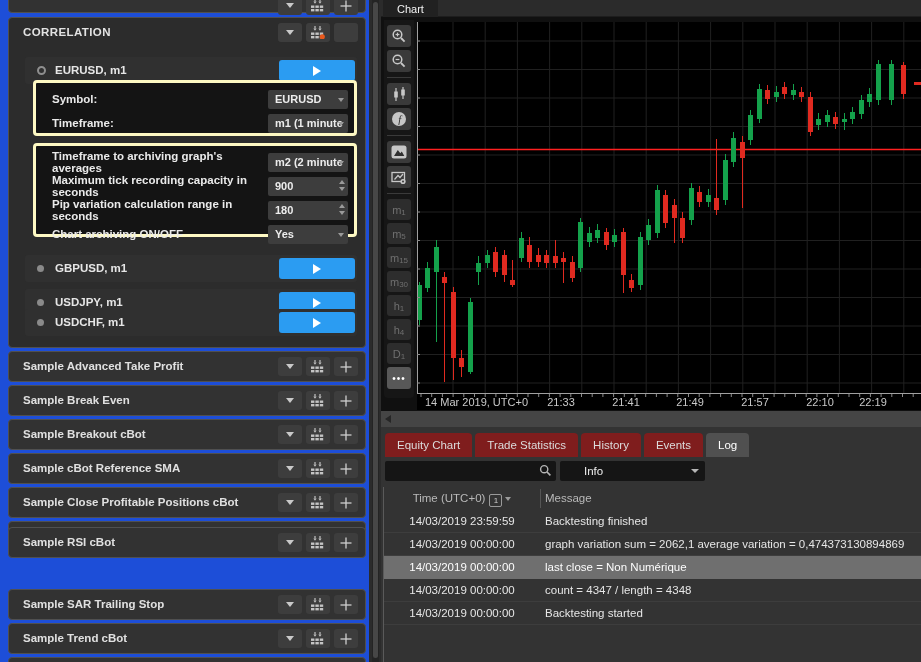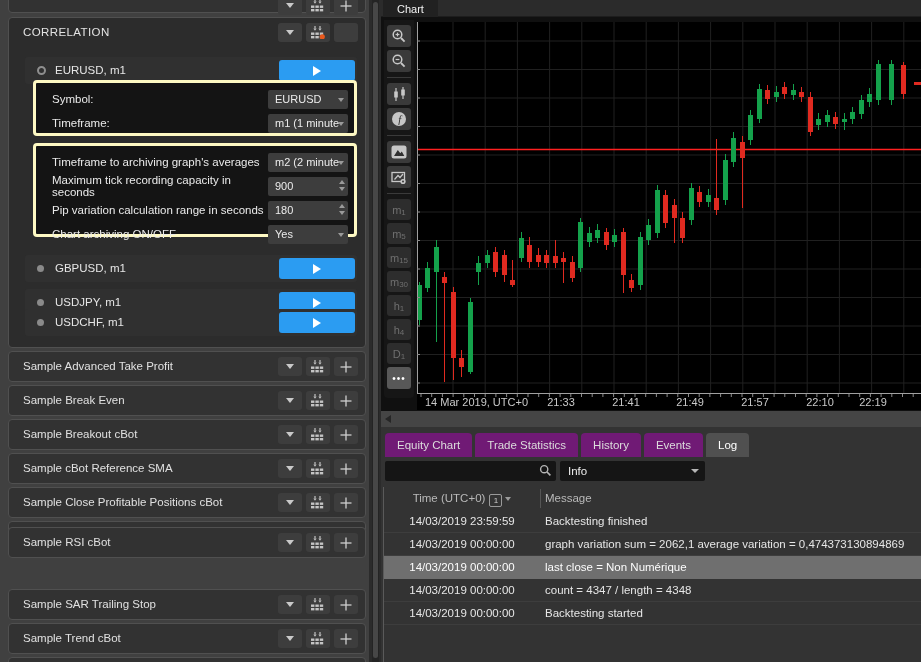--- a/index.html
+++ b/index.html
@@ -1,19 +1,19 @@
 <!DOCTYPE html>
 <html><head>
 <meta charset="utf-8">
 <style>
   html,body{margin:0;padding:0;background:#262626;font-family:"Liberation Sans",sans-serif;}
   .app{position:relative;width:921px;height:662px;overflow:hidden;background:#2b2b2b;font-size:12px;color:#e4e4e4;}
 
   
-  .left{position:absolute;left:0;top:0;width:369px;height:662px;background:#404040;}
+  .left{position:absolute;left:0;top:0;width:369px;height:662px;background:#1d4ed8;font-weight:bold;}
   .panel{position:absolute;left:8px;width:358px;background:#323232;border:1px solid #505050;border-radius:4px;box-sizing:border-box;}
   .panel-stub-top{top:-18px;height:31px;}
   .corr{top:17px;height:331px;background:#2c2c2c;}
   .corr-title{position:absolute;left:14px;top:8px;font-size:11.5px;letter-spacing:.4px;color:#e3e3e3;}
   .hbtns{position:absolute;right:7px;top:5px;display:flex;gap:4px;}
   .hbtn{width:24px;height:19px;background:#3d3d3d;border-radius:3px;display:flex;align-items:center;justify-content:center;position:relative;}
   .caret-down{width:0;height:0;border-left:4.5px solid transparent;border-right:4.5px solid transparent;border-top:5px solid #c9c9c9;}
   .inst-row{position:absolute;left:16px;right:8px;height:27px;background:#303030;border-radius:3px;margin-top:6px;}
   .radio{position:absolute;left:12px;top:10px;width:7px;height:7px;border-radius:50%;}
   .radio.ring{border:2px solid #8f8f8f;width:5px;height:5px;top:9px;}
@@ -48,25 +48,25 @@
   .tsep{width:24px;height:1px;background:#3a3a3a;margin:2px 0 5px;flex:none;}
   .tf-main{font-size:11px;}
   .tf-sub{font-size:8px;margin-top:5px;}
   .chart-svg{position:absolute;left:36px;top:5px;}
   .hscroll{position:absolute;left:381px;top:411px;width:540px;height:16px;background:#454545;}
   .hscroll .arrow{position:absolute;left:4px;top:4px;width:0;height:0;border-top:4px solid transparent;border-bottom:4px solid transparent;border-right:6px solid #262626;}
 
   
   .bottom{position:absolute;left:381px;top:427px;width:540px;height:235px;background:#333;}
   .btabs{position:absolute;left:4px;top:6px;height:24px;display:flex;gap:3px;}
-  .btab{padding:0 12px;height:24px;display:flex;align-items:center;background:#701a75;border-radius:4px 4px 0 0;font-size:11.5px;color:#dcdcdc;}
+  .btab{padding:0 12px;height:24px;display:flex;align-items:center;background:#7f1d1d;border-radius:4px 4px 0 0;font-size:11.5px;color:#dcdcdc;}
   .btab.sel{background:#505050;color:#fff;}
   .search-box{position:absolute;left:4px;top:34px;width:171px;height:20px;background:#151515;border-radius:2px;}
   .search-box svg{position:absolute;right:4px;top:3px;}
-  .filter-select{position:absolute;left:179px;top:34px;width:145px;height:20px;background:#151515;border-radius:2px;color:#ececec;font-size:11.5px;display:flex;align-items:center;padding-left:8px;box-sizing:border-box;}
+  .filter-select{position:absolute;left:179px;top:34px;width:145px;height:20px;background:#151515;border-radius:2px;color:#ececec;font-size:11.5px;display:flex;align-items:center;padding-left:24px;box-sizing:border-box;}
   .filter-select .sm-caret{position:absolute;right:6px;top:8px;width:0;height:0;border-left:4px solid transparent;border-right:4px solid transparent;border-top:4.5px solid #b5b5b5;}
   .ltable{position:absolute;left:2px;top:60px;width:538px;height:175px;border-left:1px solid #5a5a5a;}
   .lhead{position:relative;height:23px;color:#b9b9b9;font-size:11.5px;}
   .lhead .tcol{position:absolute;left:0;width:156px;text-align:center;top:5px;}
   .lhead .mcol{position:absolute;left:161px;top:5px;}
   .colsep{position:absolute;left:156px;top:2px;height:19px;width:1px;background:#555;}
   .badge1{display:inline-block;width:11px;height:11px;border:1px solid #9a9a9a;border-radius:2px;font-size:8px;line-height:11px;text-align:center;color:#cfcfcf;vertical-align:-1px;margin:0 3px 0 4px;}
   .hcaret{display:inline-block;width:0;height:0;border-left:3.5px solid transparent;border-right:3.5px solid transparent;border-top:4px solid #9a9a9a;vertical-align:1px;}
   .lrow{position:relative;height:23px;font-size:11.5px;color:#e6e6e6;border-bottom:1px solid #3d3d3d;box-sizing:border-box;}
   .lrow .time{position:absolute;left:0;width:156px;text-align:center;top:5px;}

